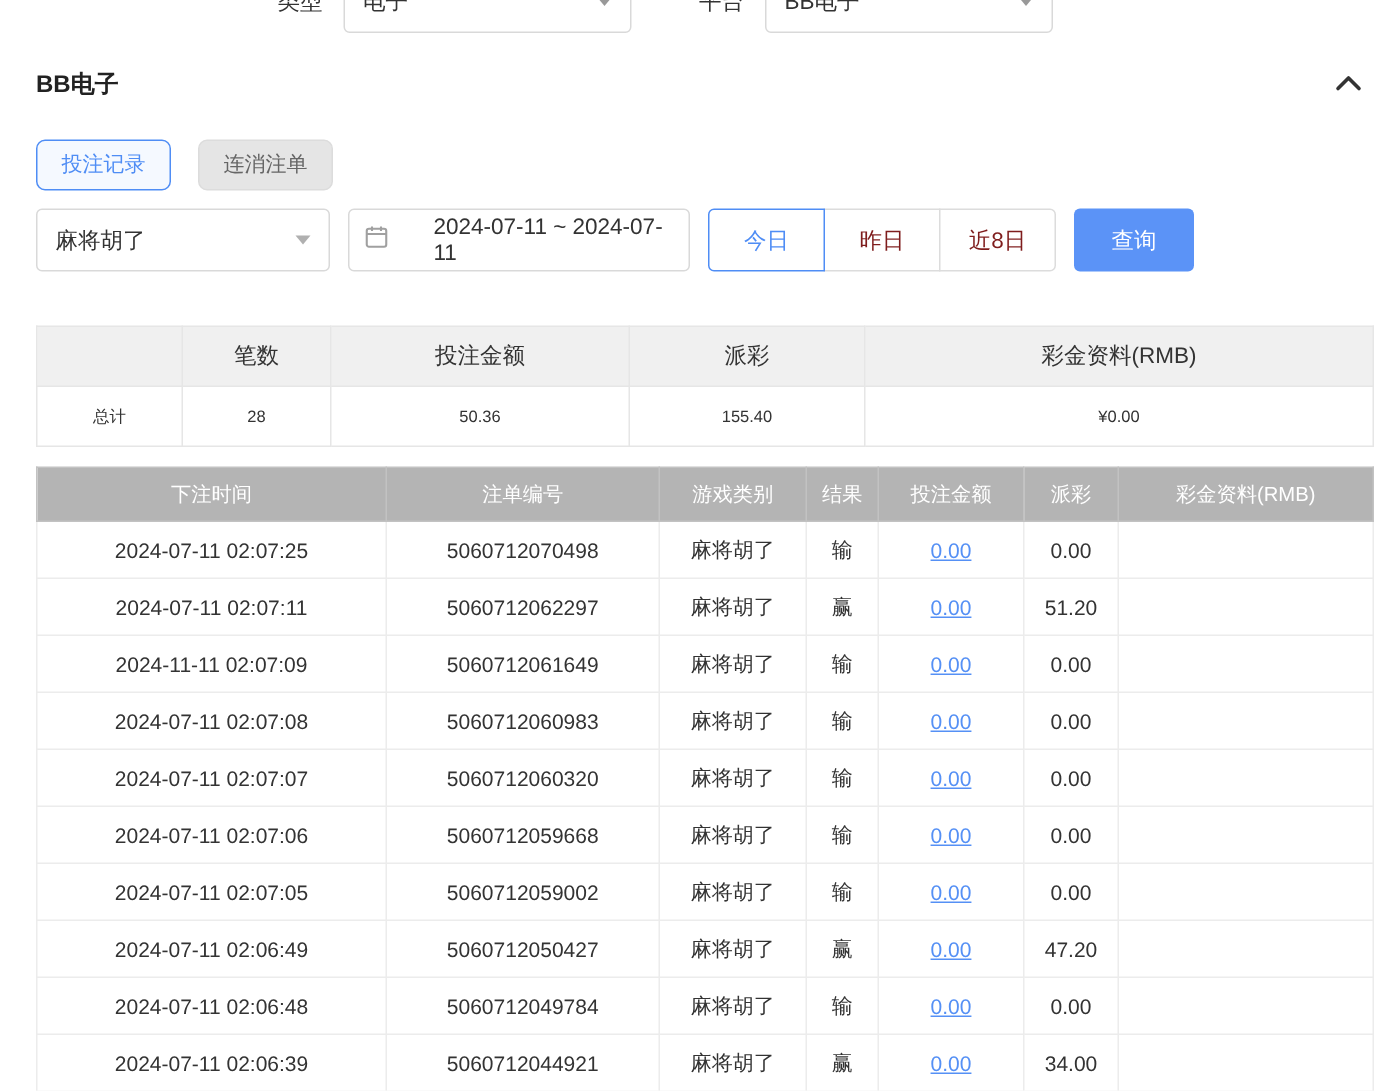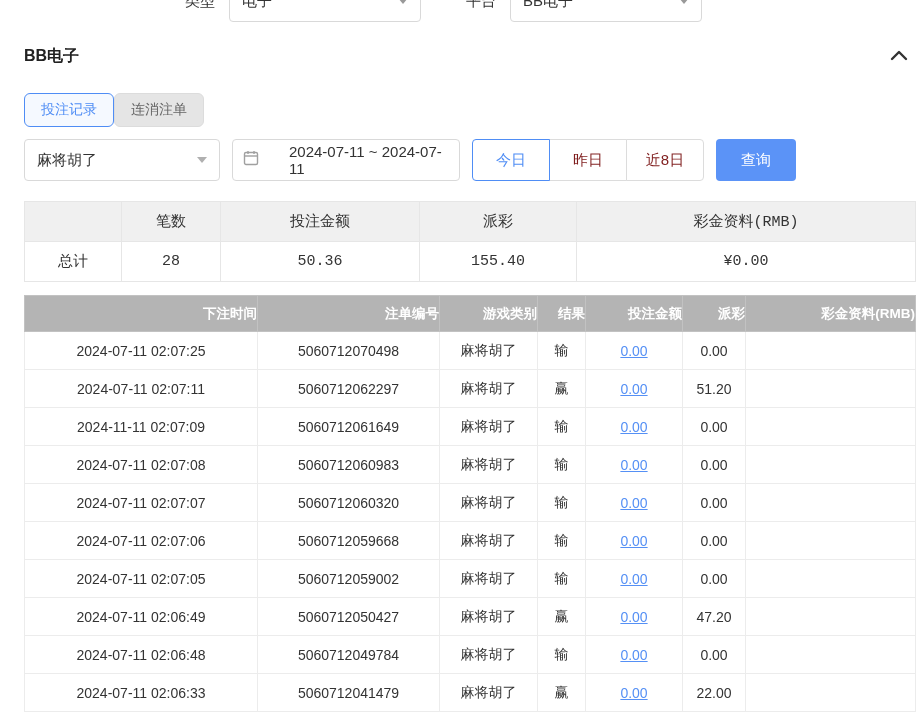--- a/index.html
+++ b/index.html
@@ -32,21 +32,21 @@
 
   
   .section-header {
     display: flex; align-items: center; justify-content: space-between;
     margin-top: 24px; padding-right: 8px;
   }
   .section-title { font-size: 16px; font-weight: 700; color: #222; }
   .collapse-btn { background: none; border: none; cursor: pointer; display: flex; align-items: center; }
 
   
-  .tabs { display: flex; margin-top: 26px; }
+  .tabs { display: flex; gap: 18px; margin-top: 26px; }
   .tab-btn {
     height: 34px; padding: 0 16px; font-size: 14px; border-radius: 6px;
     background: #e5e5e5; border: 1px solid #dcdcdc; color: #666; cursor: pointer;
     font-family: inherit;
   }
   .tab-btn.active { border-color: #4f8df5; color: #4f8df5; background: #f5f9ff; }
 
   
   .filter-bar { display: flex; align-items: center; margin-top: 12px; }
   .game-select {
@@ -70,38 +70,38 @@
   .quick-btn:first-child { border-radius: 4px 0 0 4px; margin-left: 0; }
   .quick-btn:last-child { border-radius: 0 4px 4px 0; }
   .quick-btn.active { border-color: #4f8df5; color: #4f8df5; z-index: 2; }
   .search-btn {
     width: 80px; height: 42px; margin-left: 12px; background: #5b93f7; color: #fff;
     border: none; border-radius: 4px; font-size: 15px; cursor: pointer; font-family: inherit;
   }
 
   
   table { border-collapse: collapse; width: 892px; table-layout: fixed; }
-  .summary-table { margin-top: 20px; font-family: Liberation Mono, monospace; }
+  .summary-table { margin-top: 36px; }
   .summary-table th {
     background: #f0f0f0; font-weight: 400; font-size: 15px; color: #333;
     height: 40px; border: 1px solid #e6e6e6; text-align: center;
   }
   .summary-table td {
-    height: 40px; font-size: 15px; color: #333; text-align: center;
+    height: 40px; font-size: 11px; color: #333; text-align: center;
     border: 1px solid #e6e6e6; background: #fff;
   }
   .summary-table th:nth-child(1), .summary-table td:nth-child(1) { width: 97px; }
   .summary-table th:nth-child(2), .summary-table td:nth-child(2) { width: 99px; }
   .summary-table th:nth-child(3), .summary-table td:nth-child(3) { width: 199px; }
   .summary-table th:nth-child(4), .summary-table td:nth-child(4) { width: 157px; }
 
   .records-table { margin-top: 13px; }
   .records-table th {
-    background: #b4b4b4; color: #fff; font-weight: 700; font-size: 13.5px;
-    height: 36px; text-align: right; border: 1px solid #c2c2c2;
+    background: #b4b4b4; color: #fff; font-weight: 400; font-size: 13.5px;
+    height: 36px; text-align: center; border: 1px solid #c2c2c2;
   }
   .records-table td {
     height: 38px; font-size: 14px; color: #333; text-align: center;
     border: 1px solid #ececec; background: #fff;
   }
   .records-table th:nth-child(1), .records-table td:nth-child(1) { width: 233px; }
   .records-table th:nth-child(2), .records-table td:nth-child(2) { width: 182px; }
   .records-table th:nth-child(3), .records-table td:nth-child(3) { width: 98px; }
   .records-table th:nth-child(4), .records-table td:nth-child(4) { width: 48px; }
   .records-table th:nth-child(5), .records-table td:nth-child(5) { width: 97px; }
@@ -284,20 +284,29 @@
   <tr>
     <td>2024-07-11 02:06:48</td>
     <td>5060712049784</td>
     <td>麻将胡了</td>
     <td>输</td>
     <td><a class="amount-link" href="#">0.00</a></td>
     <td>0.00</td>
     <td></td>
   </tr>
 
+  <tr>
+    <td>2024-07-11 02:06:39</td>
+    <td>5060712044921</td>
+    <td>麻将胡了</td>
+    <td>赢</td>
+    <td><a class="amount-link" href="#">0.00</a></td>
+    <td>34.00</td>
+    <td></td>
+  </tr>
 
   <tr>
     <td>2024-07-11 02:06:33</td>
     <td>5060712041479</td>
     <td>麻将胡了</td>
     <td>赢</td>
     <td><a class="amount-link" href="#">0.00</a></td>
     <td>22.00</td>
     <td></td>
   </tr>

